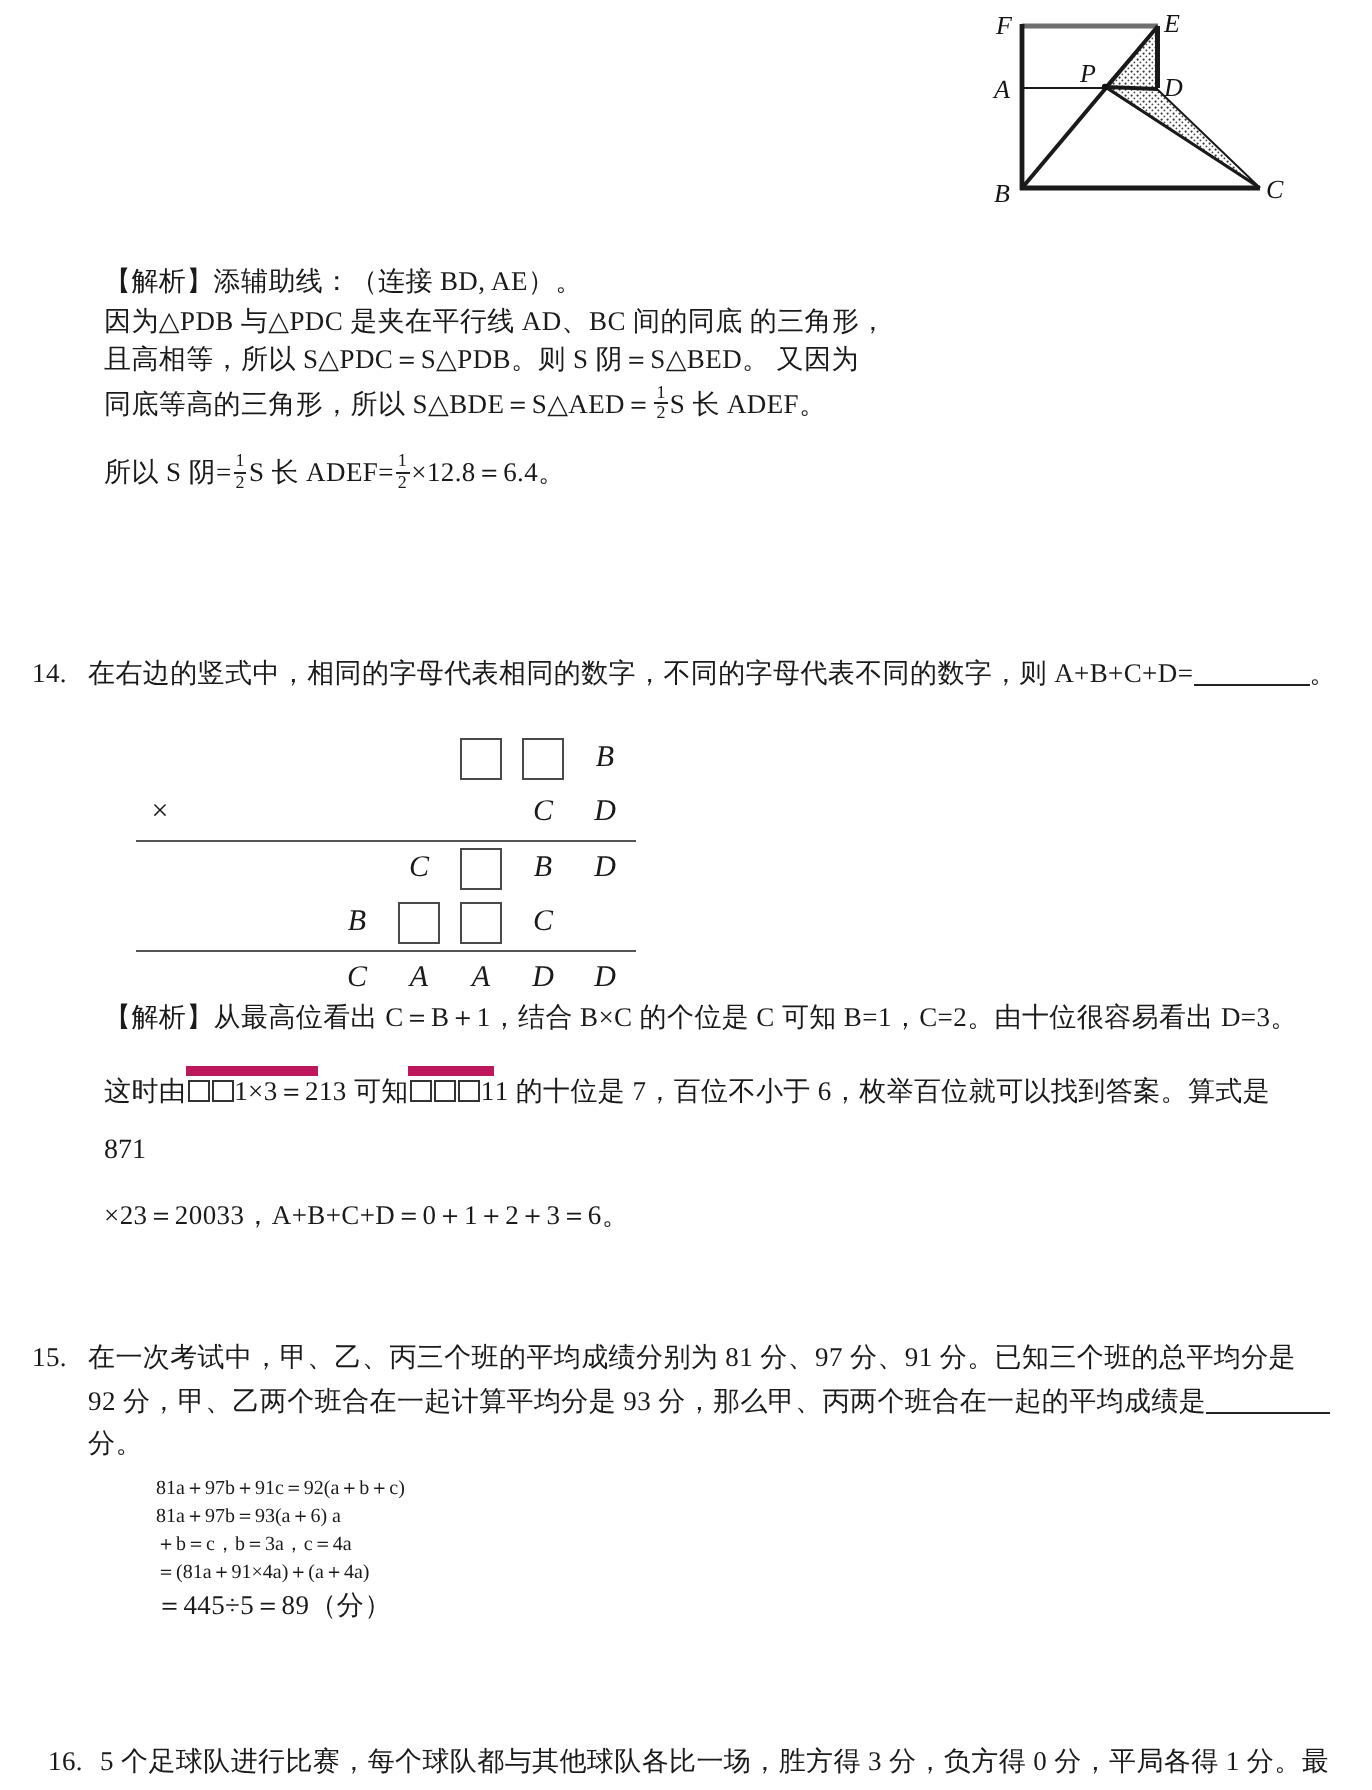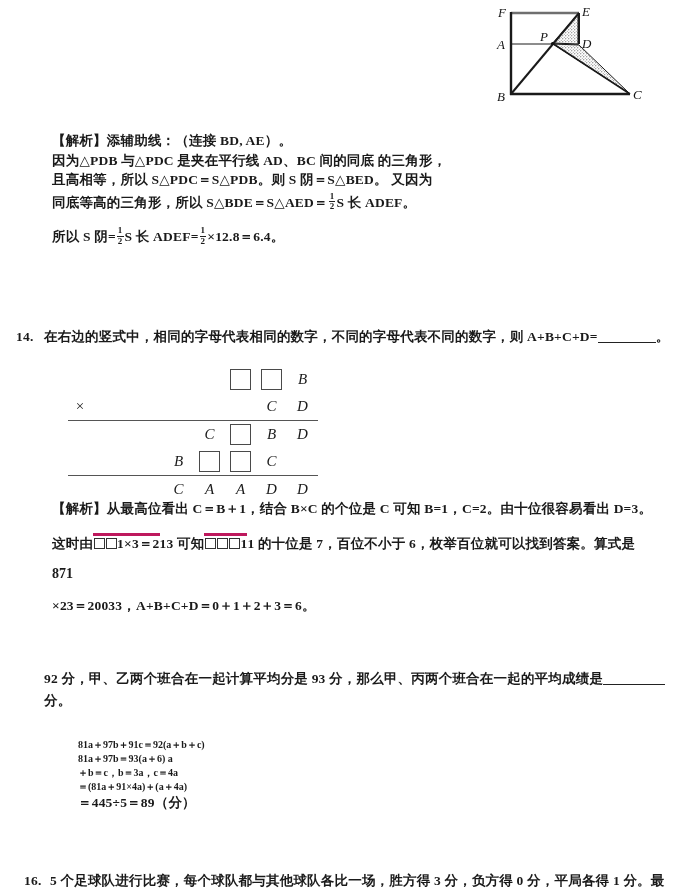--- a/index.html
+++ b/index.html
@@ -27,21 +27,21 @@
   }
   #fig-wrap svg { display: block; }
   .fig-label {
     font-family: "Liberation Serif", "DejaVu Serif", serif;
     font-style: italic;
     font-size: 13px;
     fill: #141414;
   }
 
   
-  .blk { position: absolute; font-weight: bold; }
+  .blk { position: absolute; }
   .line {
     white-space: nowrap;
     line-height: 1;
   }
   .cn {
     font-family: "Liberation Serif", "DejaVu Serif", serif;
     font-size: 13.5px;
     letter-spacing: 0.2px;
   }
   .lat {
@@ -65,21 +65,21 @@
 
   
   .boxc {
     display: inline-block;
     width: 9px; height: 9px;
     border: 1px solid #333;
     vertical-align: -1px;
     margin: 0 0.5px;
     background: #fff;
   }
-  .ovl { border-top: 3px solid #be185d; padding-top: 1px; display: inline-block; }
+  .ovl { border-top: 5px solid #be185d; padding-top: 1px; display: inline-block; }
 
   
   .blank {
     display: inline-block;
     border-bottom: 1px solid #222;
     vertical-align: -2px;
   }
 
   
   #vmult {
@@ -246,20 +246,23 @@
 
   <div class="line cn" style="margin-bottom:17px;">
     <span>这时由</span><span class="ovl"><span class="boxc"></span><span class="boxc"></span><span>1×3＝2</span></span><span>13 可知</span><span class="ovl"><span class="boxc"></span><span class="boxc"></span><span class="boxc"></span>1</span><span>1 的十位是 7，百位不小于 6，枚举百位就可以找到答案。算式是</span>
   </div>
 
   <div class="line lat" style="margin-bottom:18px;font-size:14px;">871</div>
   <div class="line cn">×23＝20033，A+B+C+D＝0＋1＋2＋3＝6。</div>
 </div>
 
 <div class="blk" style="left:16px; top:672px; width:665px;">
+  <div class="line cn" style="margin-bottom:8px;">
+    <span style="display:inline-block;width:28px;">15.</span><span>在一次考试中，甲、乙、丙三个班的平均成绩分别为 81 分、97 分、91 分。已知三个班的总平均分是</span>
+  </div>
   <div class="line cn" style="margin-bottom:8px;padding-left:28px;">
     <span>92 分，甲、乙两个班合在一起计算平均分是 93 分，那么甲、丙两个班合在一起的平均成绩是</span><span class="blank" style="width:62px;height:12px;"></span>
   </div>
   <div class="line cn" style="padding-left:28px;">分。</div>
 </div>
 
 <div class="blk" style="left:46px; top:740px; width:620px;">
   <div class="line lat" style="margin-bottom:4px;padding-left:32px;">81a＋97b＋91c＝92(a＋b＋c)</div>
   <div class="line lat" style="margin-bottom:4px;padding-left:32px;">81a＋97b＝93(a＋6) a</div>
   <div class="line lat" style="margin-bottom:4px;padding-left:32px;">＋b＝c，b＝3a，c＝4a</div>

